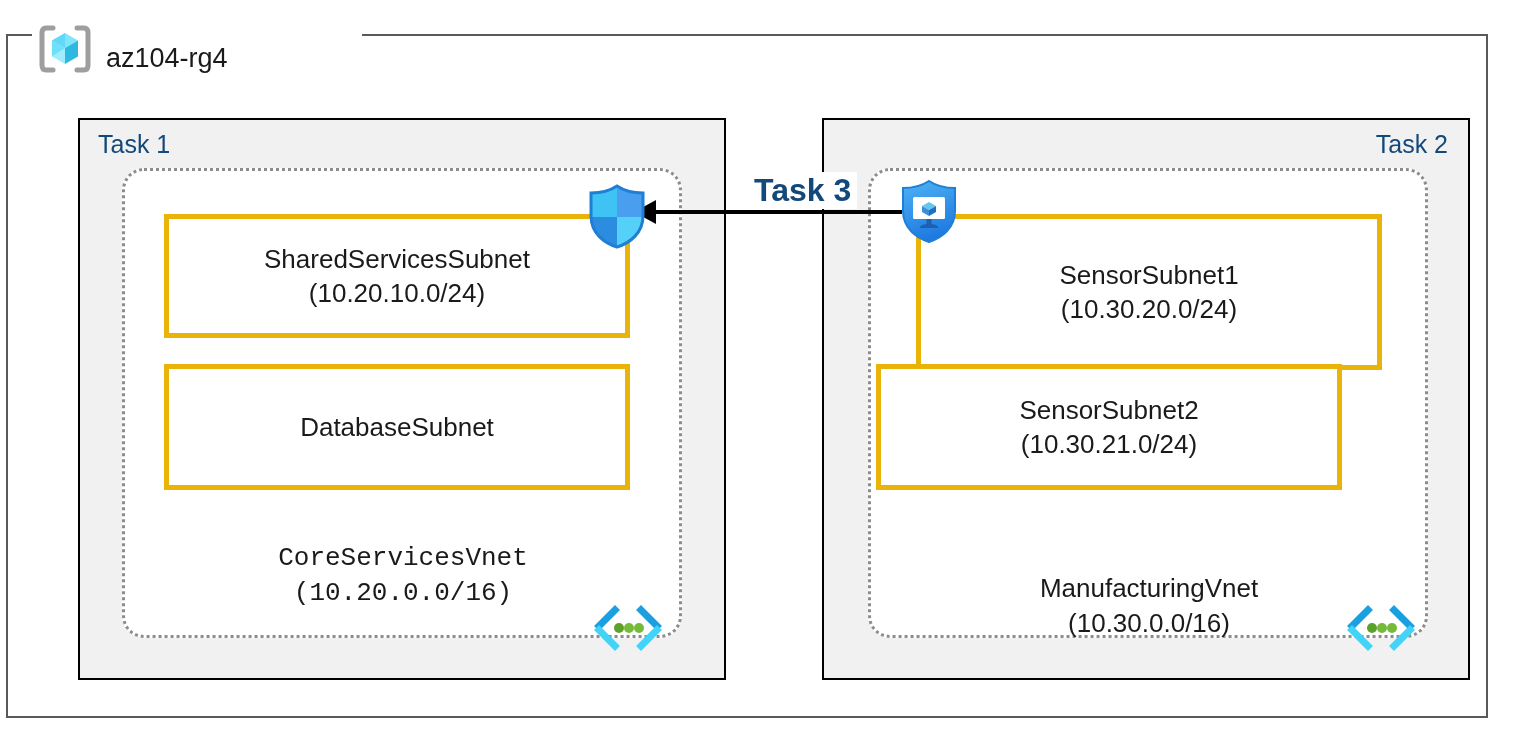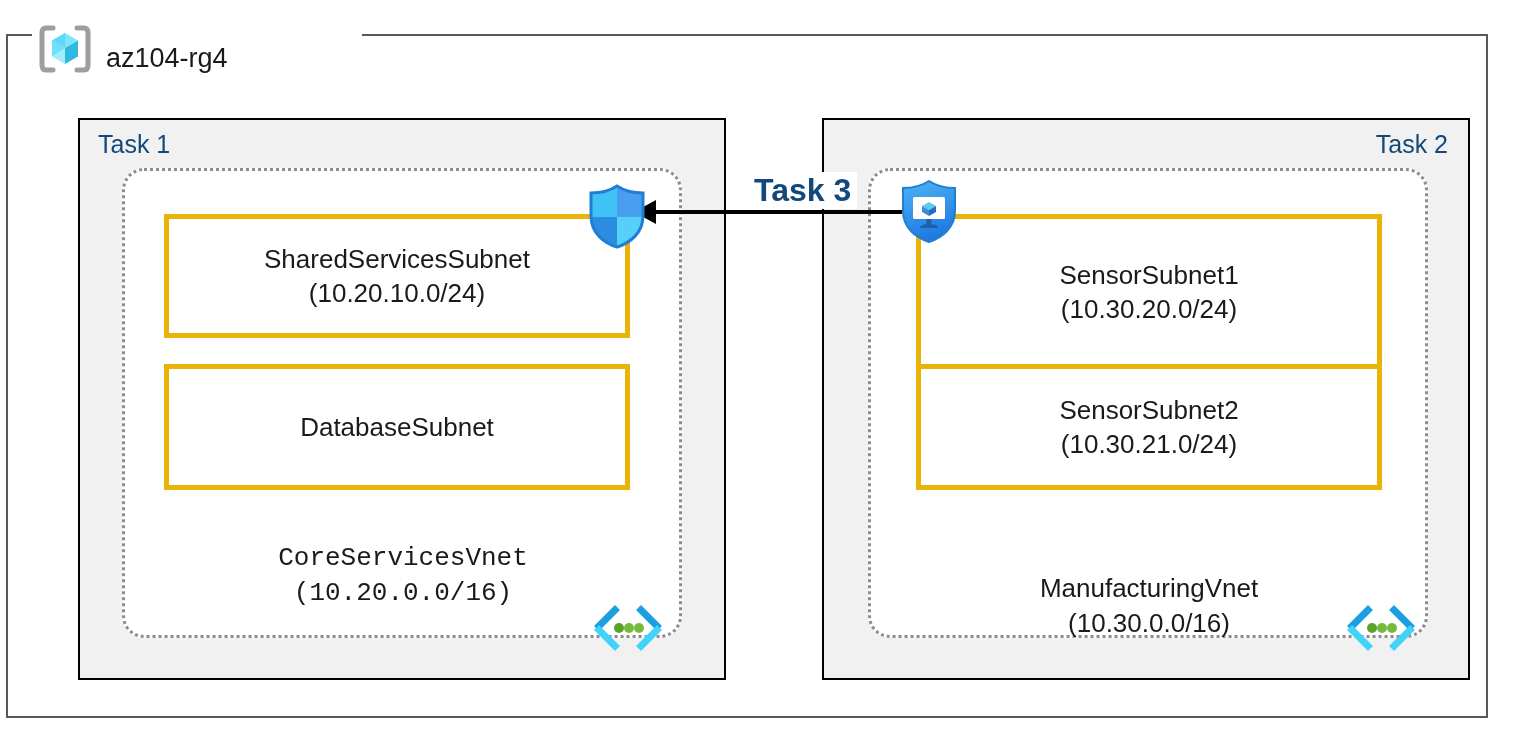--- a/index.html
+++ b/index.html
@@ -109,21 +109,21 @@
   }
   .subnet-name, .subnet-cidr, .vnet-name, .vnet-cidr {
     font-size: 26px;
     color: #1a1a1a;
     line-height: 1.32;
     white-space: nowrap;
   }
   #t1-subnet1 { left: 164px; top: 214px; width: 466px; height: 124px; }
   #t1-subnet2 { left: 164px; top: 364px; width: 466px; height: 126px; }
   #t2-subnet1 { left: 916px; top: 214px; width: 466px; height: 156px; }
-  #t2-subnet2 { left: 916px; top: 364px; width: 466px; height: 126px; }
+  #t2-subnet2 { left: 876px; top: 364px; width: 466px; height: 126px; }
 
   
   .vnet-caption {
     position: absolute;
     text-align: center;
     width: 466px;
   }
   #vnet1-caption { left: 170px; top: 541px; font-family: Liberation Mono, monospace; }
   #vnet2-caption { left: 916px; top: 571px; }
   .vnet-caption div { line-height: 1.34; }

